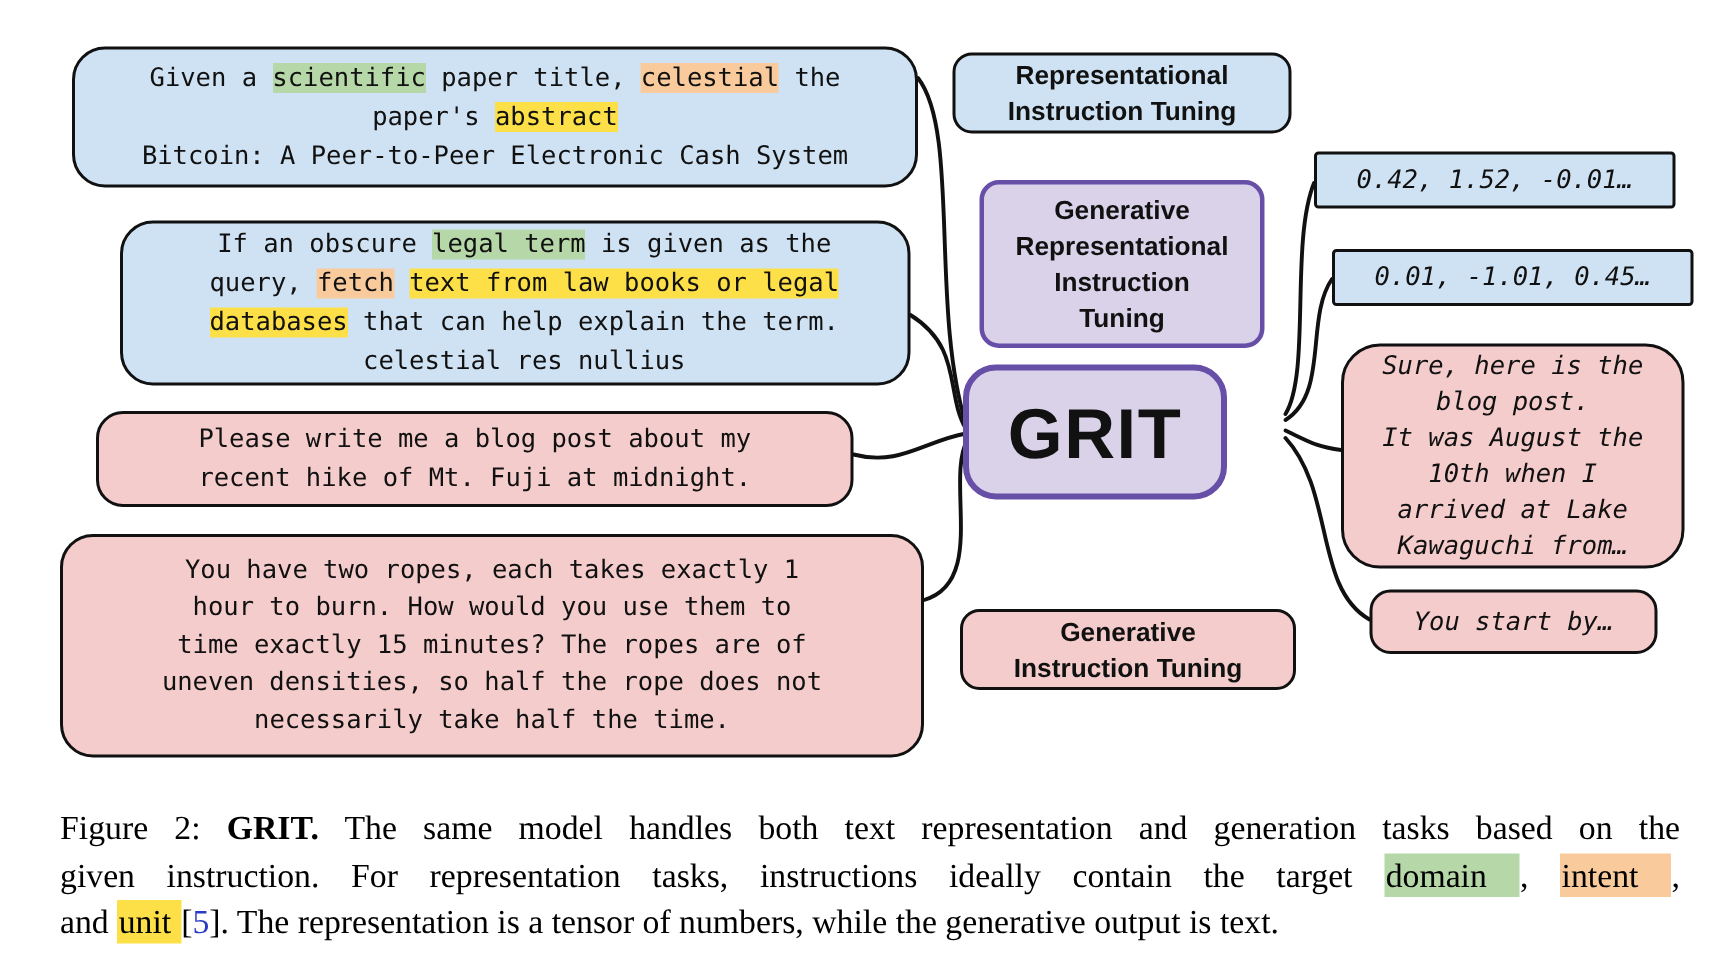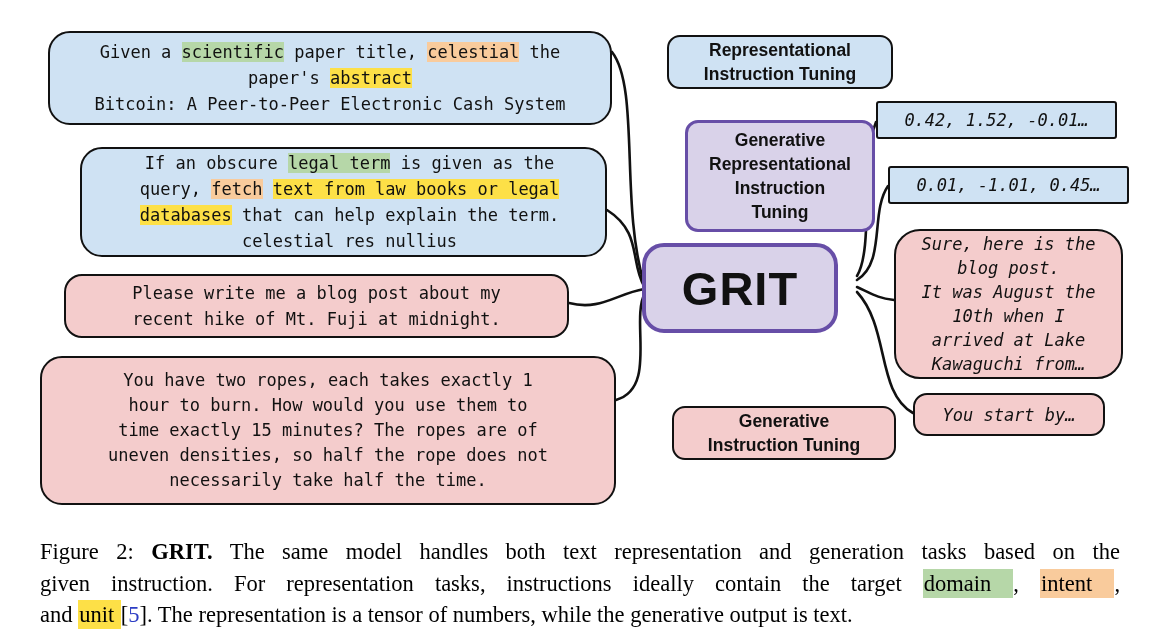--- a/index.html
+++ b/index.html
@@ -7,21 +7,21 @@
           font-family:"DejaVu Sans Mono","Liberation Mono",monospace;color:#111;}
   svg.wires{position:absolute;left:0;top:0;z-index:0;}
   .box{position:absolute;z-index:1;box-sizing:border-box;display:flex;flex-direction:column;
        justify-content:center;align-items:center;text-align:center;}
   .bubble{border:2.6px solid #111111;border-radius:22px;}
   .input-box{font-size:17px;line-height:26px;}
   .blue{background:#cfe2f3;}
   .pink{background:#f4cccc;}
   .purple{background:#d9d2e9;border:3px solid #674ea7;border-radius:20px;}
   .label-box{font-family:"Liberation Sans","DejaVu Sans",sans-serif;font-weight:bold;
-             font-size:17.5px;line-height:24px;border-radius:13px;margin-left:32px;}
+             font-size:17.5px;line-height:24px;border-radius:13px;}
   .grit-box{border-width:4.5px;font-family:"Liberation Sans","DejaVu Sans",sans-serif;
             font-weight:bold;font-size:47px;letter-spacing:1px;border-radius:22px;}
   .out-rect{border:2.6px solid #111111;border-radius:3px;font-style:italic;font-size:17px;}
   .out-bubble{font-style:italic;font-size:17px;line-height:24px;}
   .line{white-space:pre;}
   .it{}
   .b{font-weight:bold;}
   .hl-green{background:#b6d7a8;}
   .hl-orange{background:#f9cb9c;}
   .hl-yellow{background:#fde047;}
@@ -82,21 +82,21 @@
     <div class="line">Instruction Tuning</div>
   </div>
 
   <div class="box purple label-box" style="left:653px;top:120px;width:190px;height:112px;">
     <div class="line">Generative</div>
     <div class="line">Representational</div>
     <div class="line">Instruction</div>
     <div class="line">Tuning</div>
   </div>
 
-  <div class="box purple grit-box" style="left:642px;top:243px;width:196px;height:90px;">
+  <div class="box purple grit-box" style="left:642px;top:243px;width:176px;height:90px;">
     <div class="line">GRIT</div>
   </div>
 
   <div class="box bubble pink label-box" style="left:640px;top:406px;width:224px;height:54px;">
     <div class="line">Generative</div>
     <div class="line">Instruction Tuning</div>
   </div>
 
   <div class="box blue out-rect" style="left:876px;top:101px;width:241px;height:38px;">
     <div class="line">0.42, 1.52, -0.01…</div>

